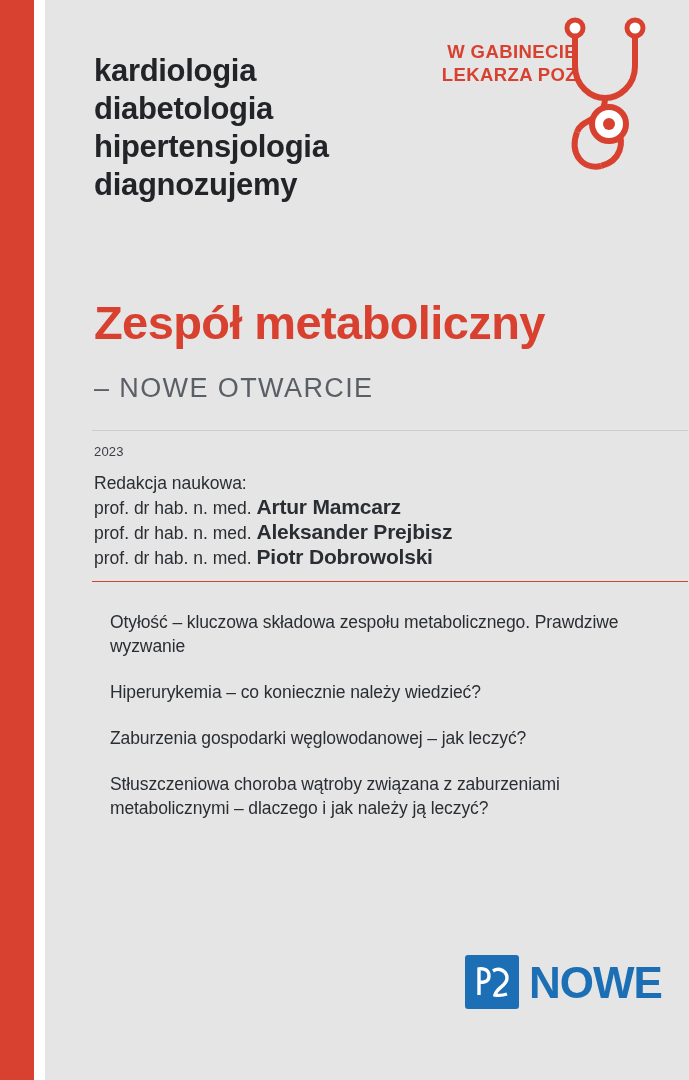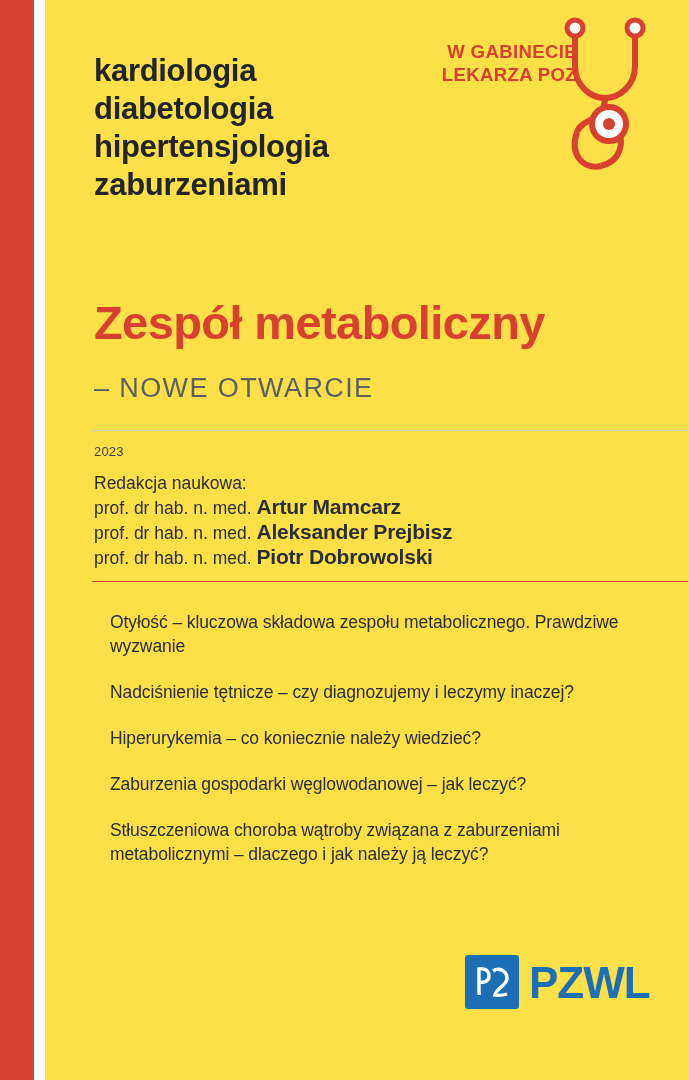--- a/index.html
+++ b/index.html
@@ -31,21 +31,21 @@
     height: 1080px;
     background: #ffffff;
   }
 
   
   .page {
     position: absolute;
     left: 45px; top: 0;
     width: 644px;
     height: 1080px;
-    background: #fde047;
+    background: #e5e5e5;
   }
 
   
   .series {
     position: absolute;
     left: 49px;
     top: 52px;
     width: 340px;
   }
   .series-line {
@@ -194,21 +194,21 @@
 
 <div class="spine"></div>
 <div class="spine-inner-gap"></div>
 
 <div class="page">
 
   <div class="series">
     <div class="series-line">kardiologia</div>
     <div class="series-line">diabetologia</div>
     <div class="series-line">hipertensjologia</div>
-    <div class="series-line">zaburzeniami</div>
+    <div class="series-line">diagnozujemy</div>
   </div>
 
   <div class="badge">
     <div class="badge-text">
       <div class="l1">W GABINECIE</div>
       <div class="l2">LEKARZA POZ</div>
     </div>
     <svg class="badge-svg" width="120" height="176" viewBox="0 0 120 176">
       <g fill="none" stroke="#d8412f" stroke-width="6">
 
@@ -247,31 +247,30 @@
     <div class="editor-row">
       <span class="deg">prof. dr hab. n. med.</span>
       <span class="nm">Piotr Dobrowolski</span>
     </div>
   </div>
 
   <div class="rule rule-bottom"></div>
 
   <div class="toc">
     <div class="toc-item">Otyłość – kluczowa składowa zespołu metabolicznego. Prawdziwe wyzwanie</div>
-    <div class="toc-item">Nadciśnienie tętnicze – czy diagnozujemy i leczymy inaczej?</div>
     <div class="toc-item">Hiperurykemia – co koniecznie należy wiedzieć?</div>
     <div class="toc-item">Zaburzenia gospodarki węglowodanowej – jak leczyć?</div>
     <div class="toc-item">Stłuszczeniowa choroba wątroby związana z zaburzeniami metabolicznymi – dlaczego i jak należy ją leczyć?</div>
   </div>
 
   <div class="logo">
     <div class="logo-mark">
       <svg width="54" height="54" viewBox="0 0 54 54">
         <g fill="none" stroke="#ffffff" stroke-width="3.4">
           <path d="M14 40 L14 14 C14 14 24 12 24 21 C24 29 14 27 14 27"></path>
           <path d="M28 16 C34 12 42 16 42 23 C42 31 32 32 30 40 C36 41 42 39 42 39"></path>
         </g>
       </svg>
     </div>
-    <div class="logo-word">PZWL</div>
+    <div class="logo-word">NOWE</div>
   </div>
 
 </div>
 
 </body></html>

